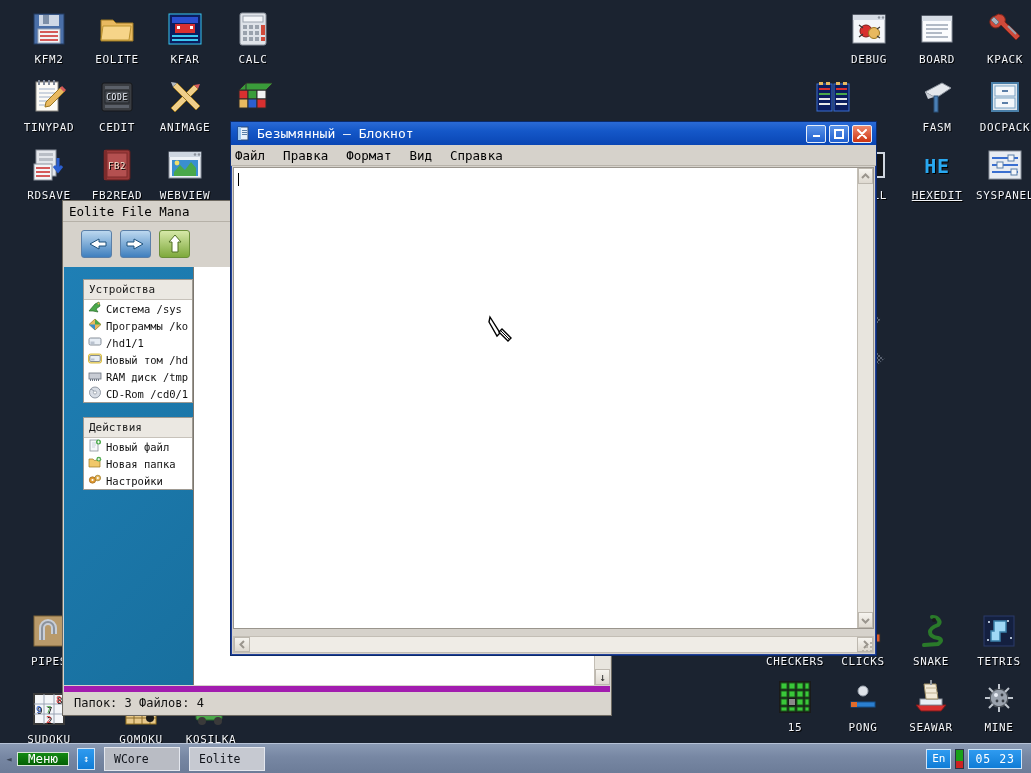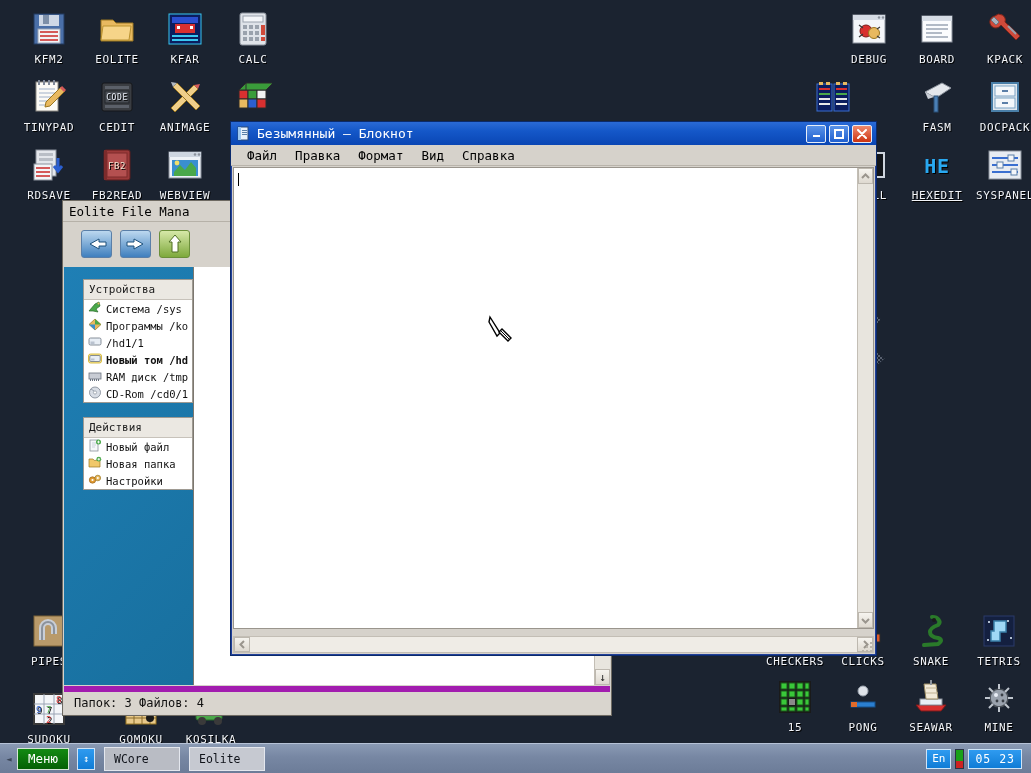--- a/index.html
+++ b/index.html
@@ -94,21 +94,21 @@
           font-size:11px; color:#fff; font-family:"DejaVu Sans", sans-serif; }
   .wbtn.min { background: linear-gradient(180deg,#5a93e8,#1f5fcf); }
   .wbtn.max { background: linear-gradient(180deg,#5a93e8,#1f5fcf); }
   .wbtn.cls { background: linear-gradient(180deg,#f08a6e,#cc3311); }
 
   
   #notepad { left:193px; top:121px; width:647px; height:535px;margin-left:37px; }
   #np-menu {
     height: 21px; background:#d6d2cb;
     display:flex; align-items:center; gap:18px;
-    padding-left:16px;
+    padding-left:4px;
     font-size:12.5px; color:#000;
     border-bottom:1px solid #b9b4ab;
   }
   #np-menu span { cursor:default; }
   #np-body { position:absolute; left:2px; top:45px; right:2px; bottom:26px;
              background:#fff; border:1px solid #9a958d; display:flex; }
   #np-text { flex:1; position:relative; padding:4px 3px; }
   #caret { position:absolute; left:4px; top:5px; width:1px; height:13px; background:#000; }
   .vscroll {
     width:16px; background:#e8e5de; border-left:1px solid #c3beb5;
@@ -140,42 +140,42 @@
   .navbtn.up { border-color:#6b8f3a; background:linear-gradient(180deg,#d6e8a8,#7ea93c); }
   .navbtn svg { display:block; }
   #eo-main { position:absolute; left:1px; top:66px; right:1px; bottom:30px;
              background:linear-gradient(135deg,#1f7fb5 0%, #18709f 55%, #155f89 100%); display:flex; }
   #eo-side { width:129px; padding:12px 0 0 19px; }
   .panel { width:110px; background:#fff; border:1px solid #9e9a92; margin-bottom:14px; }
   .panel-h { background:#ebe8e2; border-bottom:1px solid #c7c2ba; font-size:11px;
              padding:3px 5px; color:#1b1b1b; }
   .panel-row { display:flex; align-items:center; gap:4px; padding:1px 4px; font-size:10.5px; color:#111;
                white-space:nowrap; overflow:hidden; }
-  .panel-row.sel { font-weight:bold; }
+  .panel-row.sel { font-weight:normal; }
   .mini { width:14px; height:13px; flex:none; }
   #eo-filepane { flex:1; background:#fff; margin:0; border-left:1px solid #7c776f;
                  position:relative; }
   #eo-filepane-inner { position:absolute; inset:0 16px 0 0; background:#fff; }
   #eo-fscroll { position:absolute; right:0; top:0; bottom:0; width:16px; background:#e8e5de;
                 border-left:1px solid #c3beb5; display:flex; flex-direction:column; justify-content:flex-end; }
   #eo-status { position:absolute; left:1px; right:1px; bottom:1px; height:28px;
                background:#d9d5ce; display:flex; align-items:center; padding-left:10px;
                font-size:12px; color:#111; border-top:6px solid #a21caf; }
 
   
   #taskbar {
     position:absolute; left:0; bottom:0; width:1031px; height:30px;
     background: linear-gradient(180deg,#8a9ab4 0%, #7787a3 45%, #6c7c98 100%);
     border-top:1px solid #b6c2d6;
     display:flex; align-items:center; padding:0 4px;
   }
   #tb-handle { width:10px; height:20px; display:flex; align-items:center; justify-content:center;
                color:#3b4658; font-size:9px; }
   #menu-btn {
-    height:22px; min-width:52px; background:linear-gradient(180deg,#138a13,#046004);
+    height:14px; min-width:52px; background:linear-gradient(180deg,#138a13,#046004);
     border:1px solid #d7e6d7; color:#fff; font-size:12.5px;
     display:flex; align-items:center; justify-content:center; margin-left:3px;
   }
   #updown-btn {
     width:18px; height:22px; margin-left:8px;
     background:linear-gradient(180deg,#2f9bf0,#0f7cd6); border:1px solid #cfe4f7;
     color:#fff; font-size:10px; display:flex; align-items:center; justify-content:center;
   }
   .task {
     height:24px; min-width:76px; margin-left:9px; padding:0 9px;

